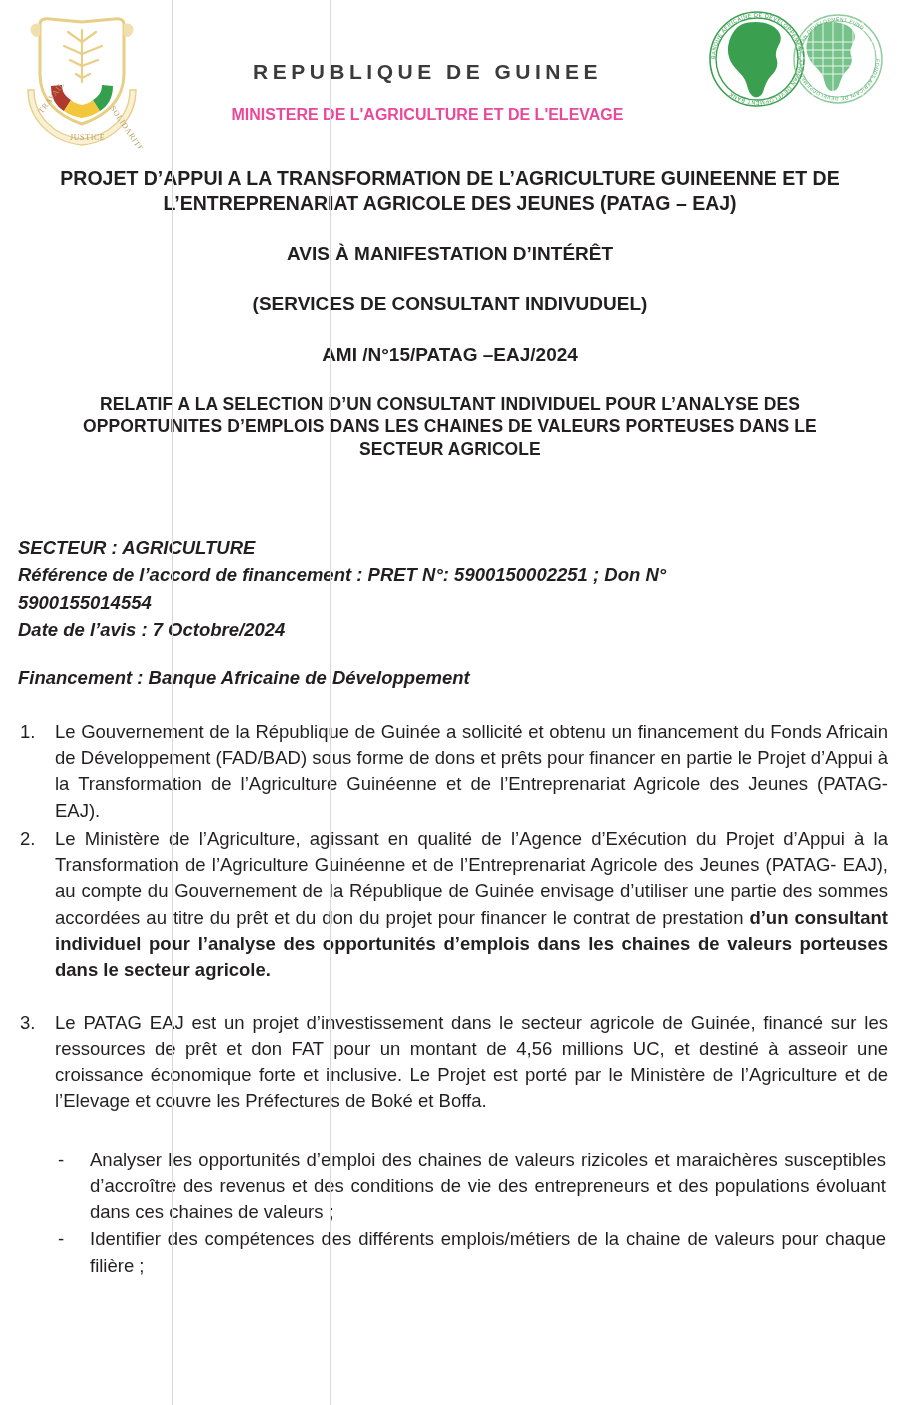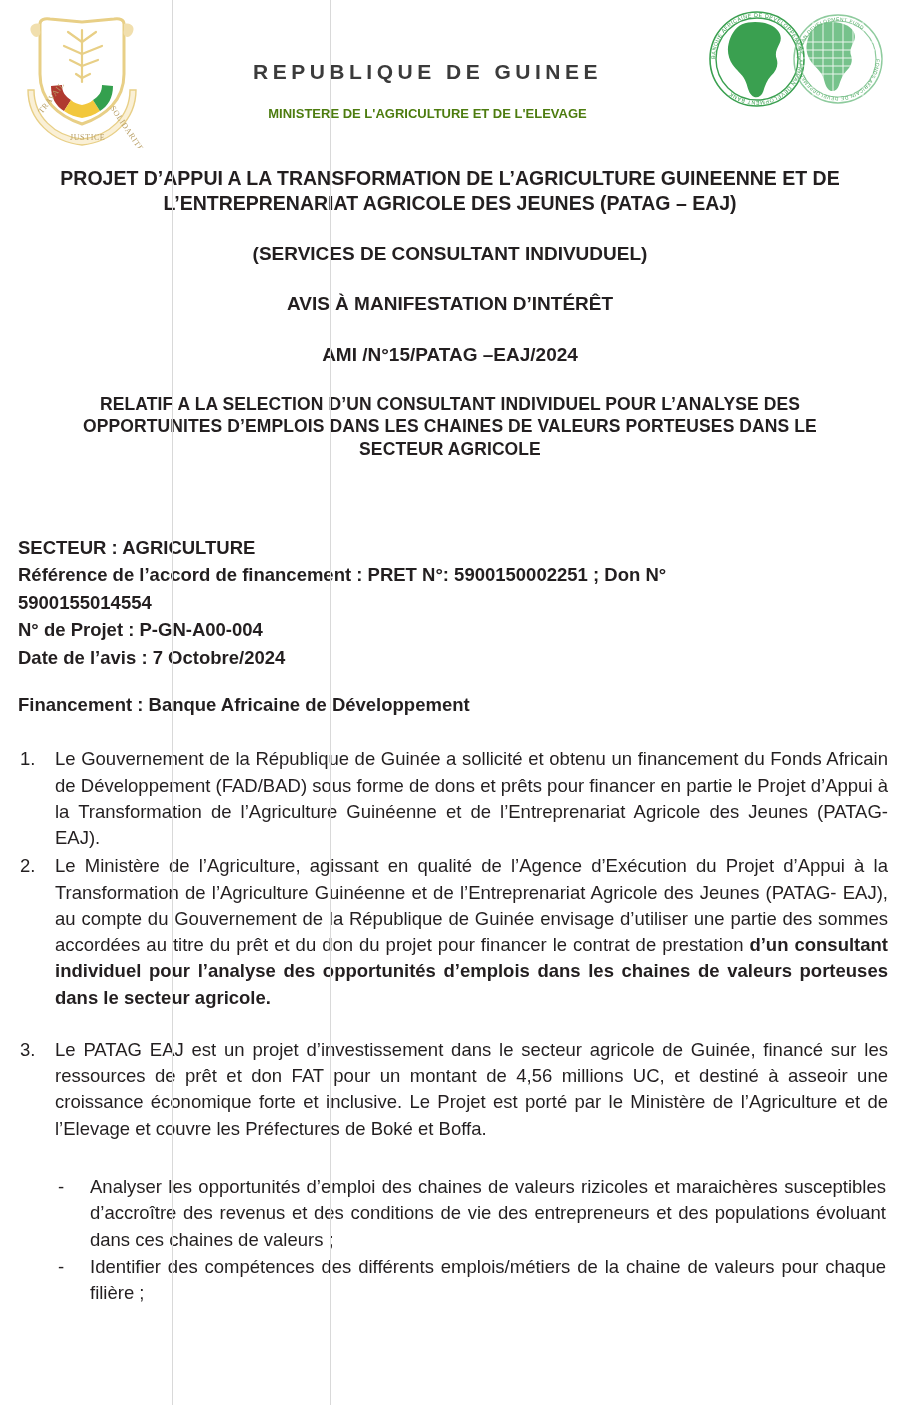--- a/index.html
+++ b/index.html
@@ -66,23 +66,23 @@
 
   .t-republic {
     font-size: 21px;
     font-weight: bold;
     letter-spacing: 4.5px;
     color: #3b3b3b;
     margin: 0 0 22px 0;
     white-space: nowrap;
   }
   .t-ministry {
-    font-size: 13px;
+    font-size: 16px;
     font-weight: bold;
-    color: #4d7c0f;
+    color: #ec4899;
     margin: 0;
     white-space: nowrap;
   }
 
   
   .titleblock {
     padding: 0 52px;
     text-align: center;
   }
   .titleblock .line {
@@ -114,21 +114,21 @@
   }
 
   
   .meta {
     margin: 74px 0 0 18px;
     padding-right: 130px;
     font-size: 18.5px;
     font-weight: bold;
     line-height: 1.48;
   }
-  .meta .row { white-space: normal; }
+  .meta .row { white-space: normal; font-style: italic; }
   .meta .financing {
     margin-top: 20px;
   }
 
   
   ol.clauses {
     list-style: none;
     margin: 28px 0 0 0;
     padding: 0;
   }
@@ -268,30 +268,29 @@
     </svg>
 
     <div class="header-titles">
       <p class="t-republic">REPUBLIQUE DE GUINEE</p>
       <p class="t-ministry">MINISTERE DE L'AGRICULTURE ET DE L'ELEVAGE</p>
     </div>
   </div>
 
   <div class="titleblock">
     <div class="line t-project">PROJET D’APPUI A LA TRANSFORMATION DE L’AGRICULTURE GUINEENNE ET DE L’ENTREPRENARIAT AGRICOLE DES JEUNES (PATAG – EAJ)</div>
+    <div class="line t-ami-kind">AVIS À MANIFESTATION D’INTÉRÊT</div>
     <div class="line t-ami-services">(SERVICES DE CONSULTANT INDIVUDUEL)</div>
-    <div class="line t-ami-kind">AVIS À MANIFESTATION D’INTÉRÊT</div>
     <div class="line t-ami-ref">AMI /N°15/PATAG –EAJ/2024</div>
     <div class="line t-subject">RELATIF A LA SELECTION D’UN CONSULTANT INDIVIDUEL POUR L’ANALYSE DES OPPORTUNITES D’EMPLOIS DANS LES CHAINES DE VALEURS PORTEUSES DANS LE SECTEUR AGRICOLE</div>
   </div>
 
   <div class="meta">
     <div class="row">SECTEUR : AGRICULTURE</div>
     <div class="row">Référence de l’accord de financement : PRET N°: 5900150002251 ; Don N° 5900155014554</div>
-    <div class="row">N° de Projet  : P-GN-A00-004</div>
     <div class="row">Date de l’avis : 7 Octobre/2024</div>
     <div class="row financing">Financement : Banque Africaine de Développement</div>
   </div>
 
   <ol class="clauses">
     <li>
       <span class="marker">1.</span>
       <span>Le Gouvernement de la République de Guinée a sollicité et obtenu un financement du Fonds Africain de Développement (FAD/BAD) sous forme de dons et prêts pour financer en partie le Projet d’Appui à la Transformation de l’Agriculture Guinéenne et de l’Entreprenariat Agricole des Jeunes (PATAG- EAJ).</span>
     </li>
     <li>

